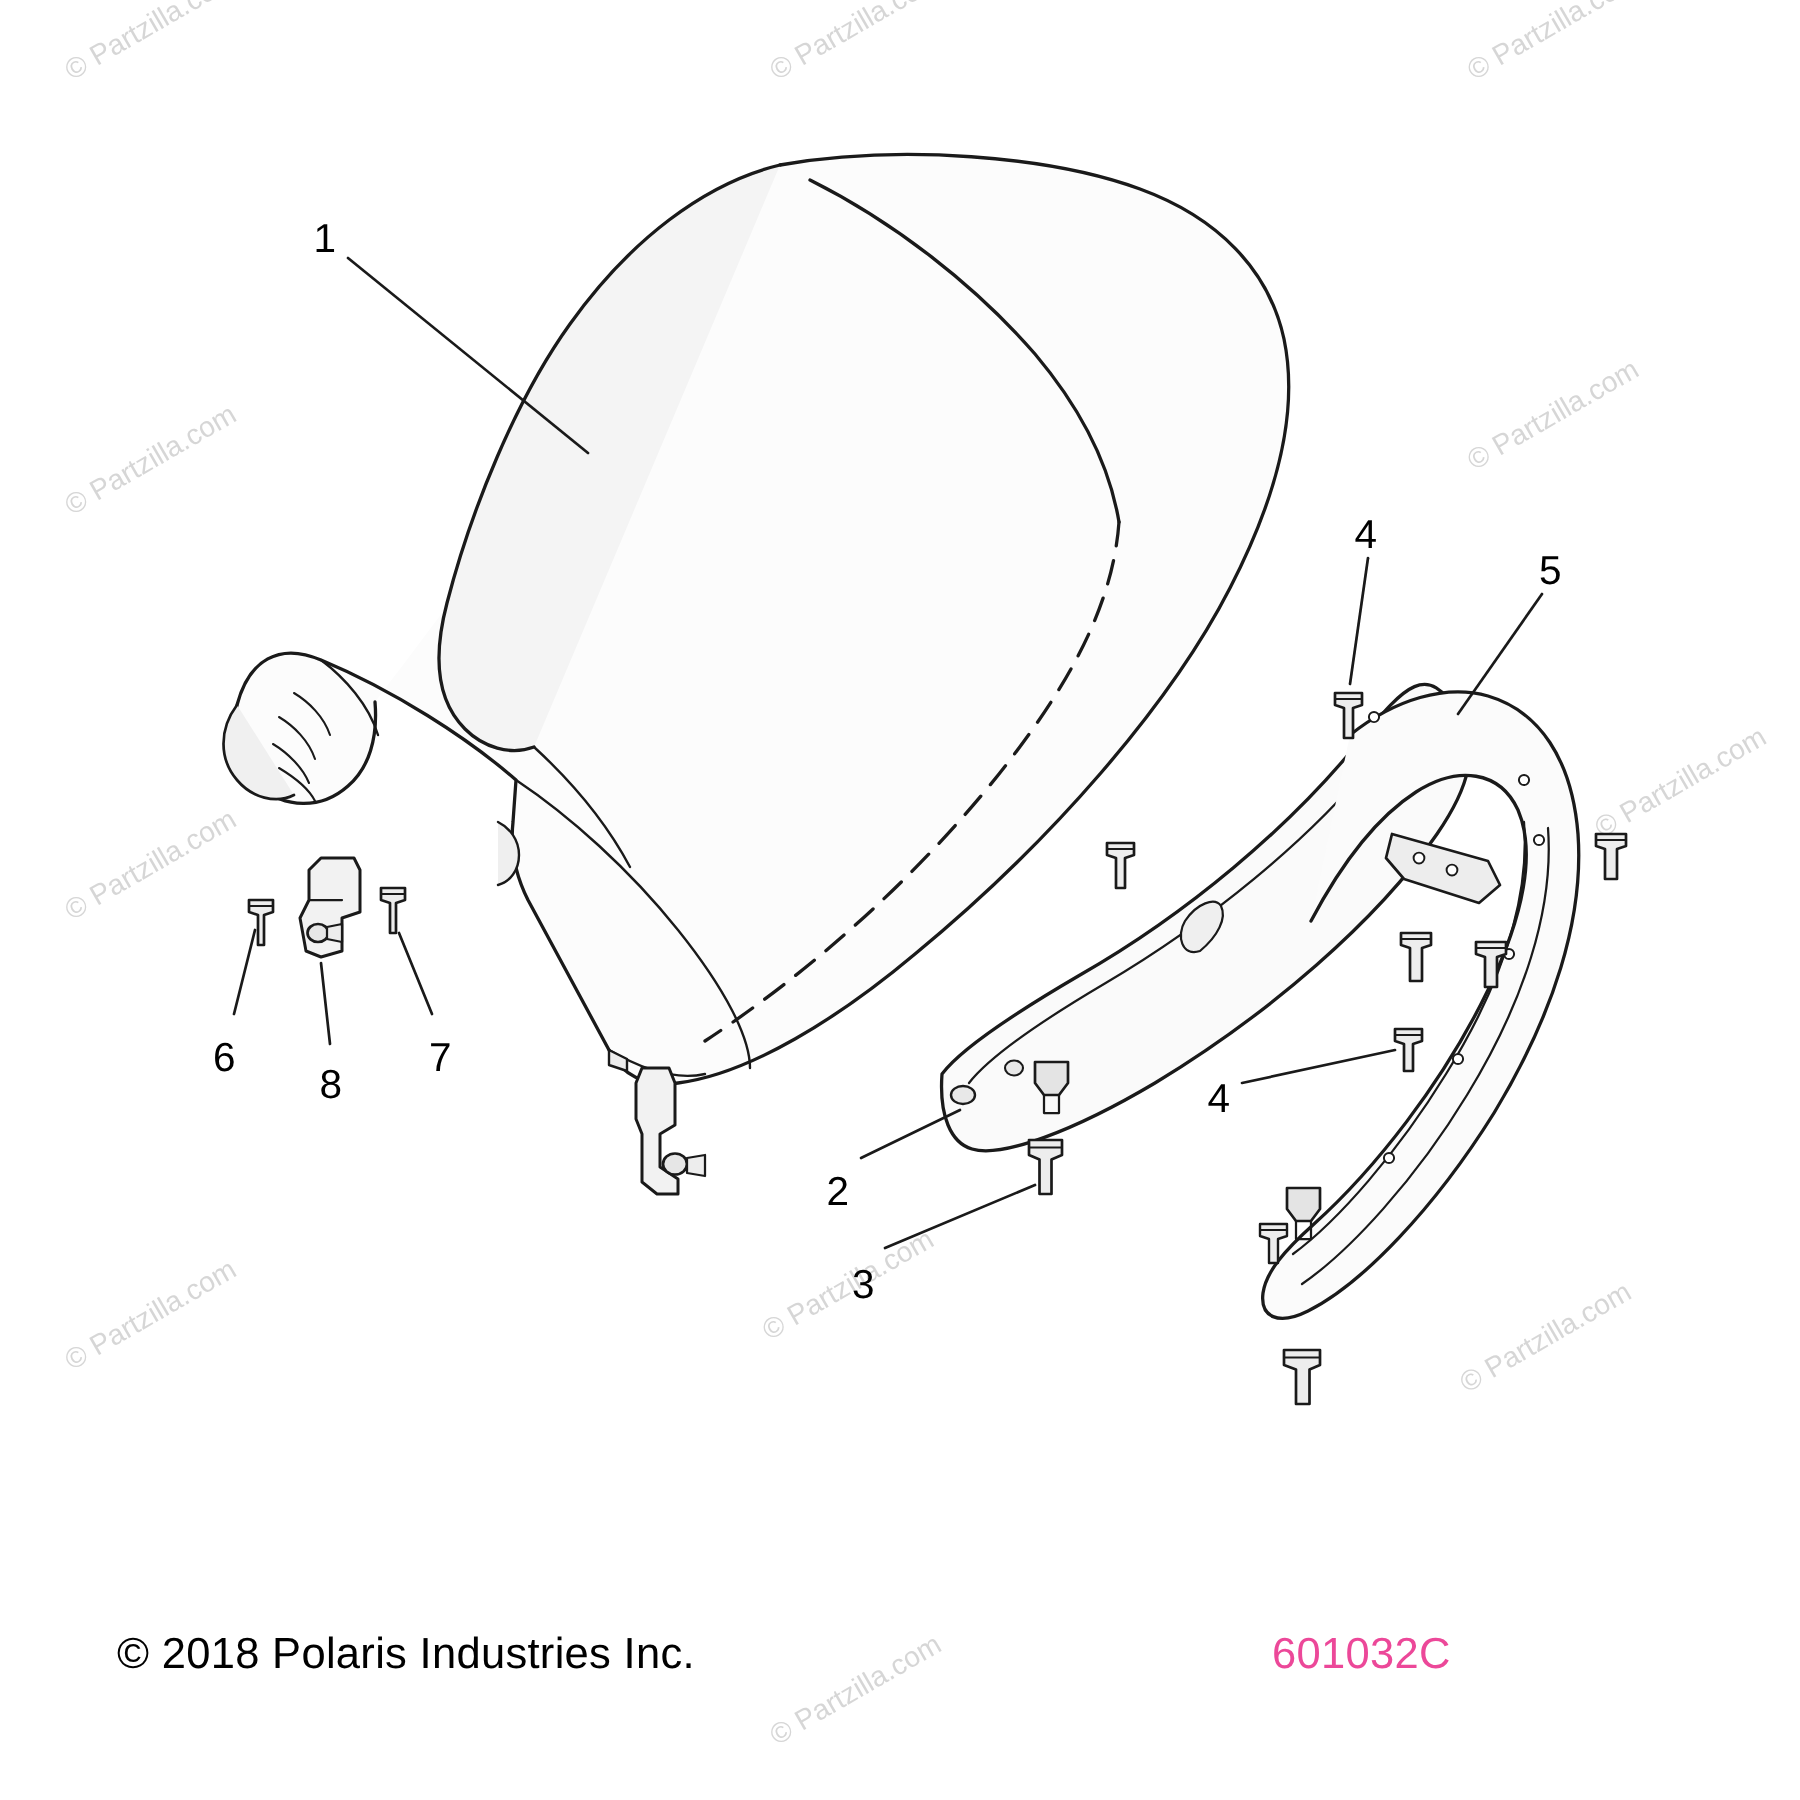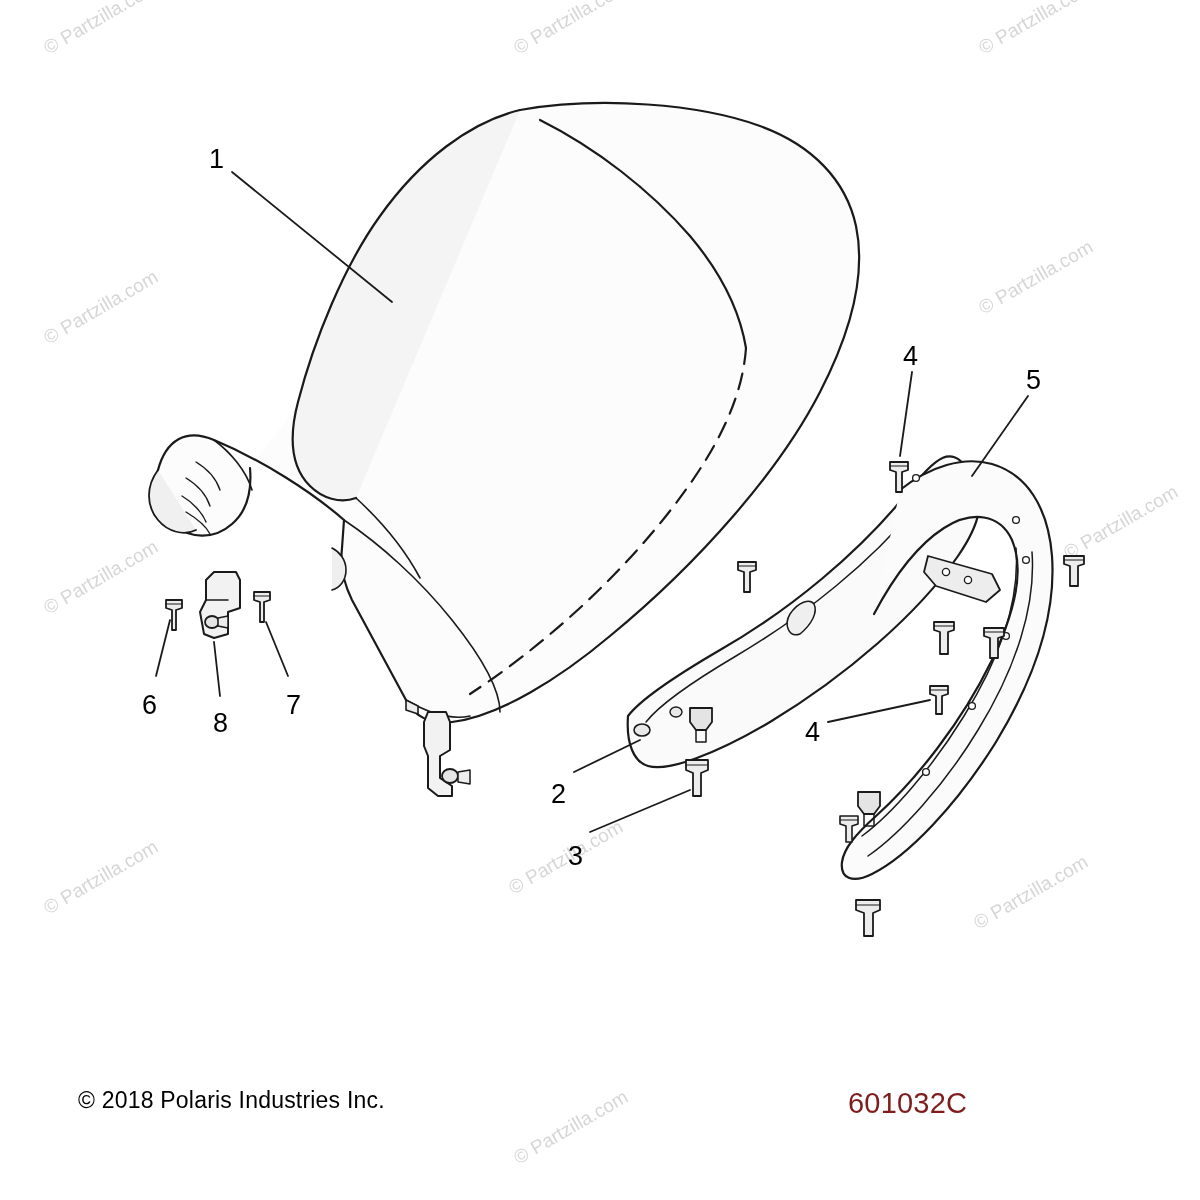--- a/index.html
+++ b/index.html
@@ -43,30 +43,30 @@
     position: absolute;
     font-size: 27px;
     color: #000000;
     font-family: "Liberation Sans", sans-serif;
     line-height: 1;
   }
   #footer-copy {
     position: absolute;
     left: 78px;
     top: 1087px;
-    font-size: 23px;
+    font-size: 29px;
     color: #000000;
     letter-spacing: 0.2px;
   }
   #footer-partnum {
     position: absolute;
     left: 848px;
     top: 1087px;
     font-size: 29px;
-    color: #7f1d1d;
+    color: #ec4899;
     letter-spacing: 0.2px;
     text-align: center;
   }
 </style>
 </head>
 <body>
 
 <div id="page">
 
   <div id="watermarks">

